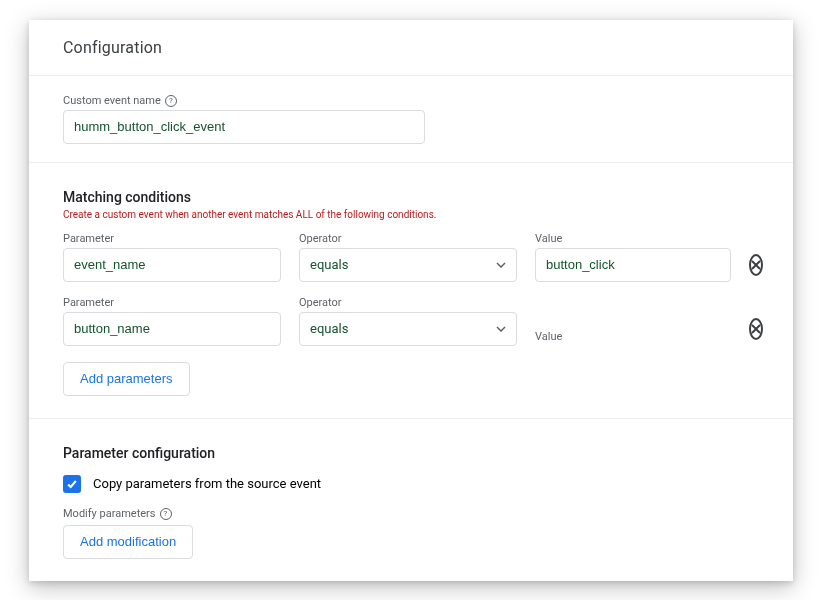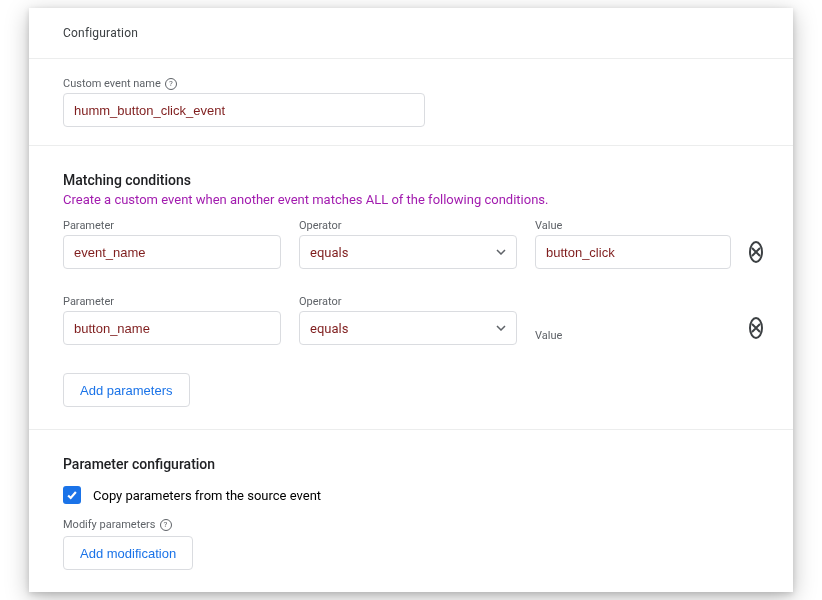--- a/index.html
+++ b/index.html
@@ -14,38 +14,38 @@
     }
     .panel {
       width: 764px;
       background: #fff;
       box-shadow: 0 6px 22px rgba(0,0,0,0.25), 0 2px 6px rgba(0,0,0,0.15);
       padding: 0;
     }
     .section { padding: 18px 34px 6px; }
     .section.tight-top { padding-top: 26px; }
     .divider { border-bottom: 1px solid #eceded; margin: 12px 0 0; }
-    h1.title { font-size: 12px; font-weight: 400; color: #3c4043; letter-spacing: .2px; }
+    h1.title { font-size: 16px; font-weight: 400; color: #3c4043; letter-spacing: .2px; }
     h2.subhead { font-size: 14px; font-weight: 500; color: #202124; margin: 0 0 4px; }
-    p.desc { font-size: 13px; color: #a21caf; margin-bottom: 12px; }
+    p.desc { font-size: 10px; color: #b91c1c; margin-bottom: 12px; }
     .field-label { font-size: 11px; color: #5f6368; margin-bottom: 3px; display: flex; align-items: flex-end; gap: 4px; }
     .field-label.mod { margin-top: 14px; }
     input[type="text"].txt, .select {
       height: 34px;
       border: 1px solid #dadce0;
       border-radius: 4px;
       font-size: 13px;
-      color: #7f1d1d;
+      color: #14532d;
       background: #fff;
       padding: 0 10px;
       width: 100%;
     }
     input[type="text"].txt.wide { width: 362px; }
     .select { display: flex; align-items: center; justify-content: space-between; cursor: pointer; }
-    .row { display: flex; align-items: flex-end; gap: 18px; margin-bottom: 26px; }
+    .row { display: flex; align-items: flex-end; gap: 18px; margin-bottom: 14px; }
     .col { flex: 1; display: flex; flex-direction: column; }
     .col.param { flex: 0 0 218px; }
     .col.op    { flex: 0 0 218px; }
     .col.val   { flex: 0 0 196px; }
     .remove-btn {
       width: 22px; height: 22px; border-radius: 50%;
       border: 2px solid #3c4043; display: inline-flex;
       align-items: center; justify-content: center;
       color: #3c4043; cursor: pointer; margin-bottom: 6px;
       background: transparent;

